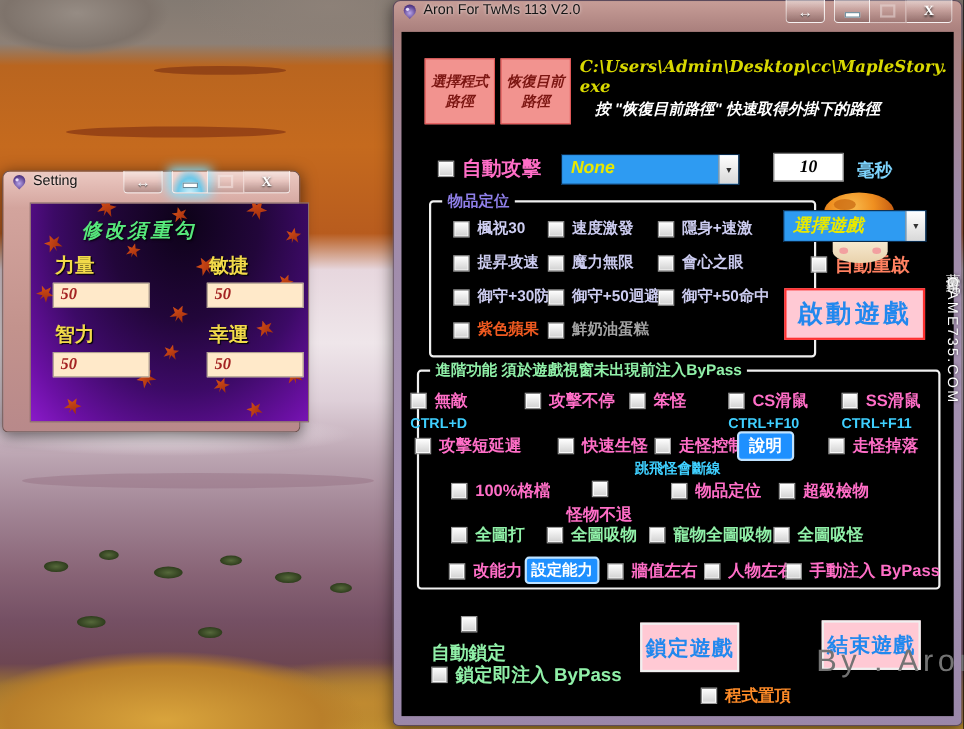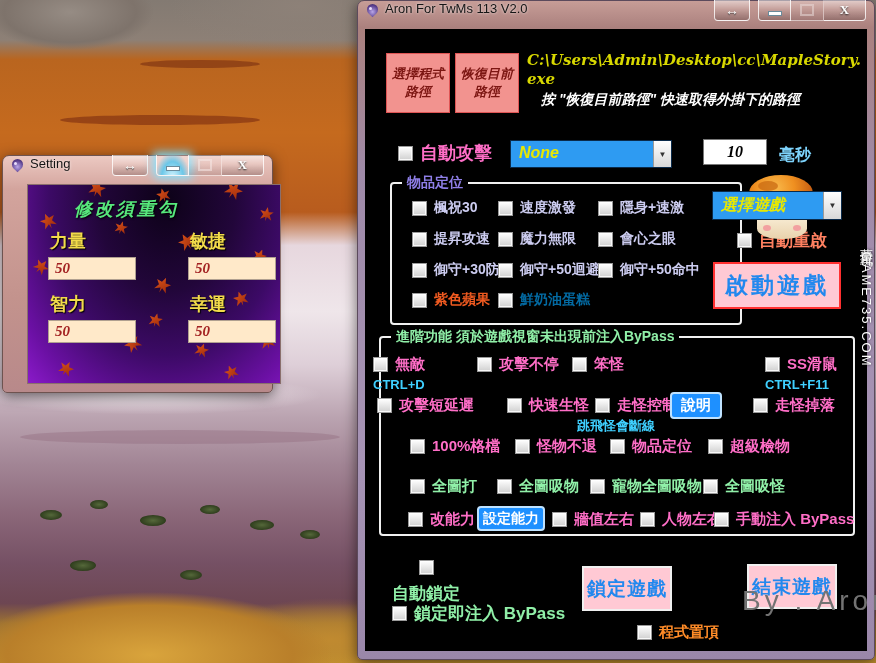--- a/index.html
+++ b/index.html
@@ -254,21 +254,21 @@
         <span>御守+50迴避</span>
       </div>
     <div class="chk lav" style="left:233px;top:232px;font-size:14px;">
         <span class="cb"></span>
         <span>御守+50命中</span>
       </div>
     <div class="chk" style="left:47px;top:262px;font-size:14px;color:#f05a20;">
         <span class="cb"></span>
         <span>紫色蘋果</span>
       </div>
-    <div class="chk" style="left:133px;top:262px;font-size:14px;color:#0369a1;">
+    <div class="chk" style="left:133px;top:262px;font-size:14px;color:#a3a3a3;">
         <span class="cb"></span>
         <span>鮮奶油蛋糕</span>
       </div>
 
     <div class="mush-cap"></div>
     <div class="mush-face"></div>
     <div class="dd" style="left:347px;top:162px;width:128px;height:27px;">
       <span class="dd-text">選擇遊戲</span>
       <span class="dd-arrow">▼</span>
     </div>
@@ -294,20 +294,27 @@
           <span class="cb"></span>
           <span>攻擊不停</span>
         </span>
     </div>
     <div class="hk-item" style="left:207px;top:326px;">
       <span class="chk-line pink" style="font-size:15px;">
           <span class="cb"></span>
           <span>笨怪</span>
         </span>
     </div>
+    <div class="hk-item" style="left:297px;top:326px;">
+      <span class="chk-line pink" style="font-size:15px;">
+          <span class="cb"></span>
+          <span>CS滑鼠</span>
+        </span>
+      <span class="hk">CTRL+F10</span>
+    </div>
     <div class="hk-item" style="left:400px;top:326px;text-align:right;">
       <span class="chk-line pink" style="font-size:15px;">
           <span class="cb"></span>
           <span>SS滑鼠</span>
         </span>
       <span class="hk">CTRL+F11</span>
     </div>
 
     <div class="chk pink" style="left:12px;top:367px;font-size:15px;">
         <span class="cb"></span>
@@ -325,21 +332,21 @@
     <div class="blue-btn" style="left:305px;top:363px;width:52px;height:27px;font-size:15px;">說明</div>
     <div class="chk pink" style="left:388px;top:367px;font-size:15px;">
         <span class="cb"></span>
         <span>走怪掉落</span>
       </div>
 
     <div class="chk pink" style="left:45px;top:408px;font-size:15px;">
         <span class="cb"></span>
         <span>100%格檔</span>
       </div>
-    <div class="chk pink" style="left:150px;top:408px;font-size:15px;">
+    <div class="chk pink" style="left:150px;top:408px;font-size:15px;flex-direction:column;">
         <span class="cb"></span>
         <span>怪物不退</span>
       </div>
     <div class="chk pink" style="left:245px;top:408px;font-size:15px;">
         <span class="cb"></span>
         <span>物品定位</span>
       </div>
     <div class="chk pink" style="left:343px;top:408px;font-size:15px;">
         <span class="cb"></span>
         <span>超級檢物</span>

